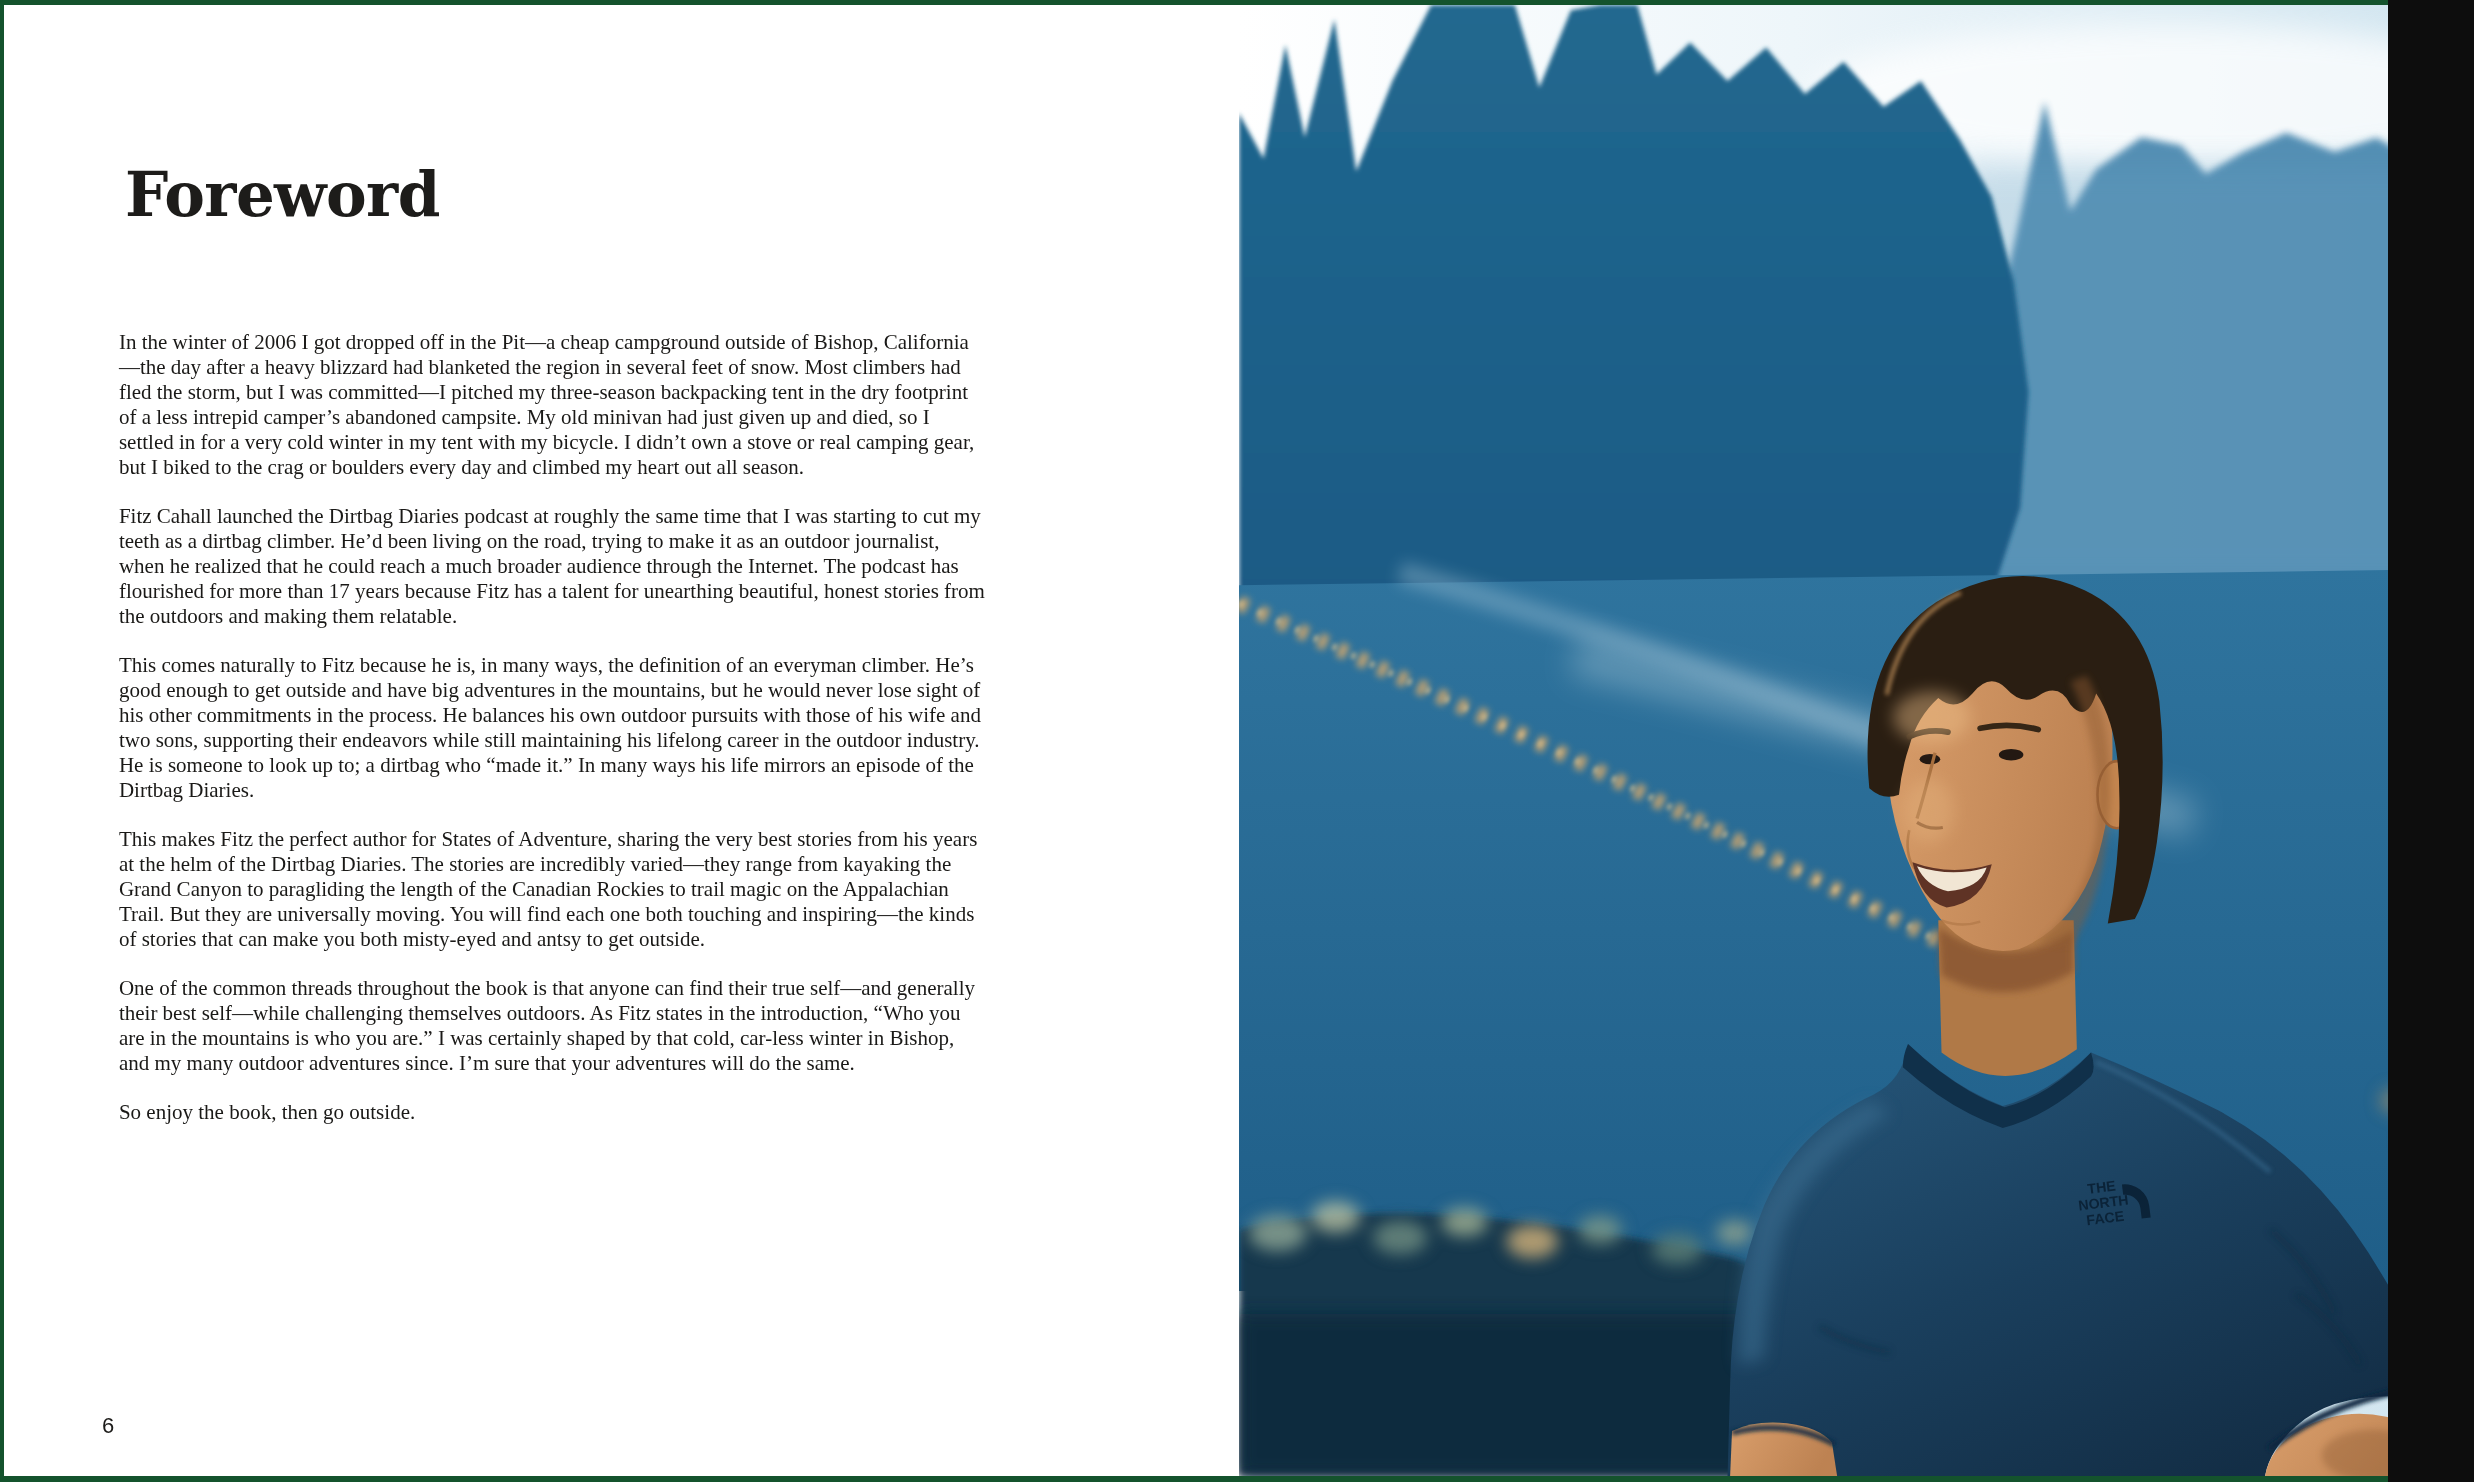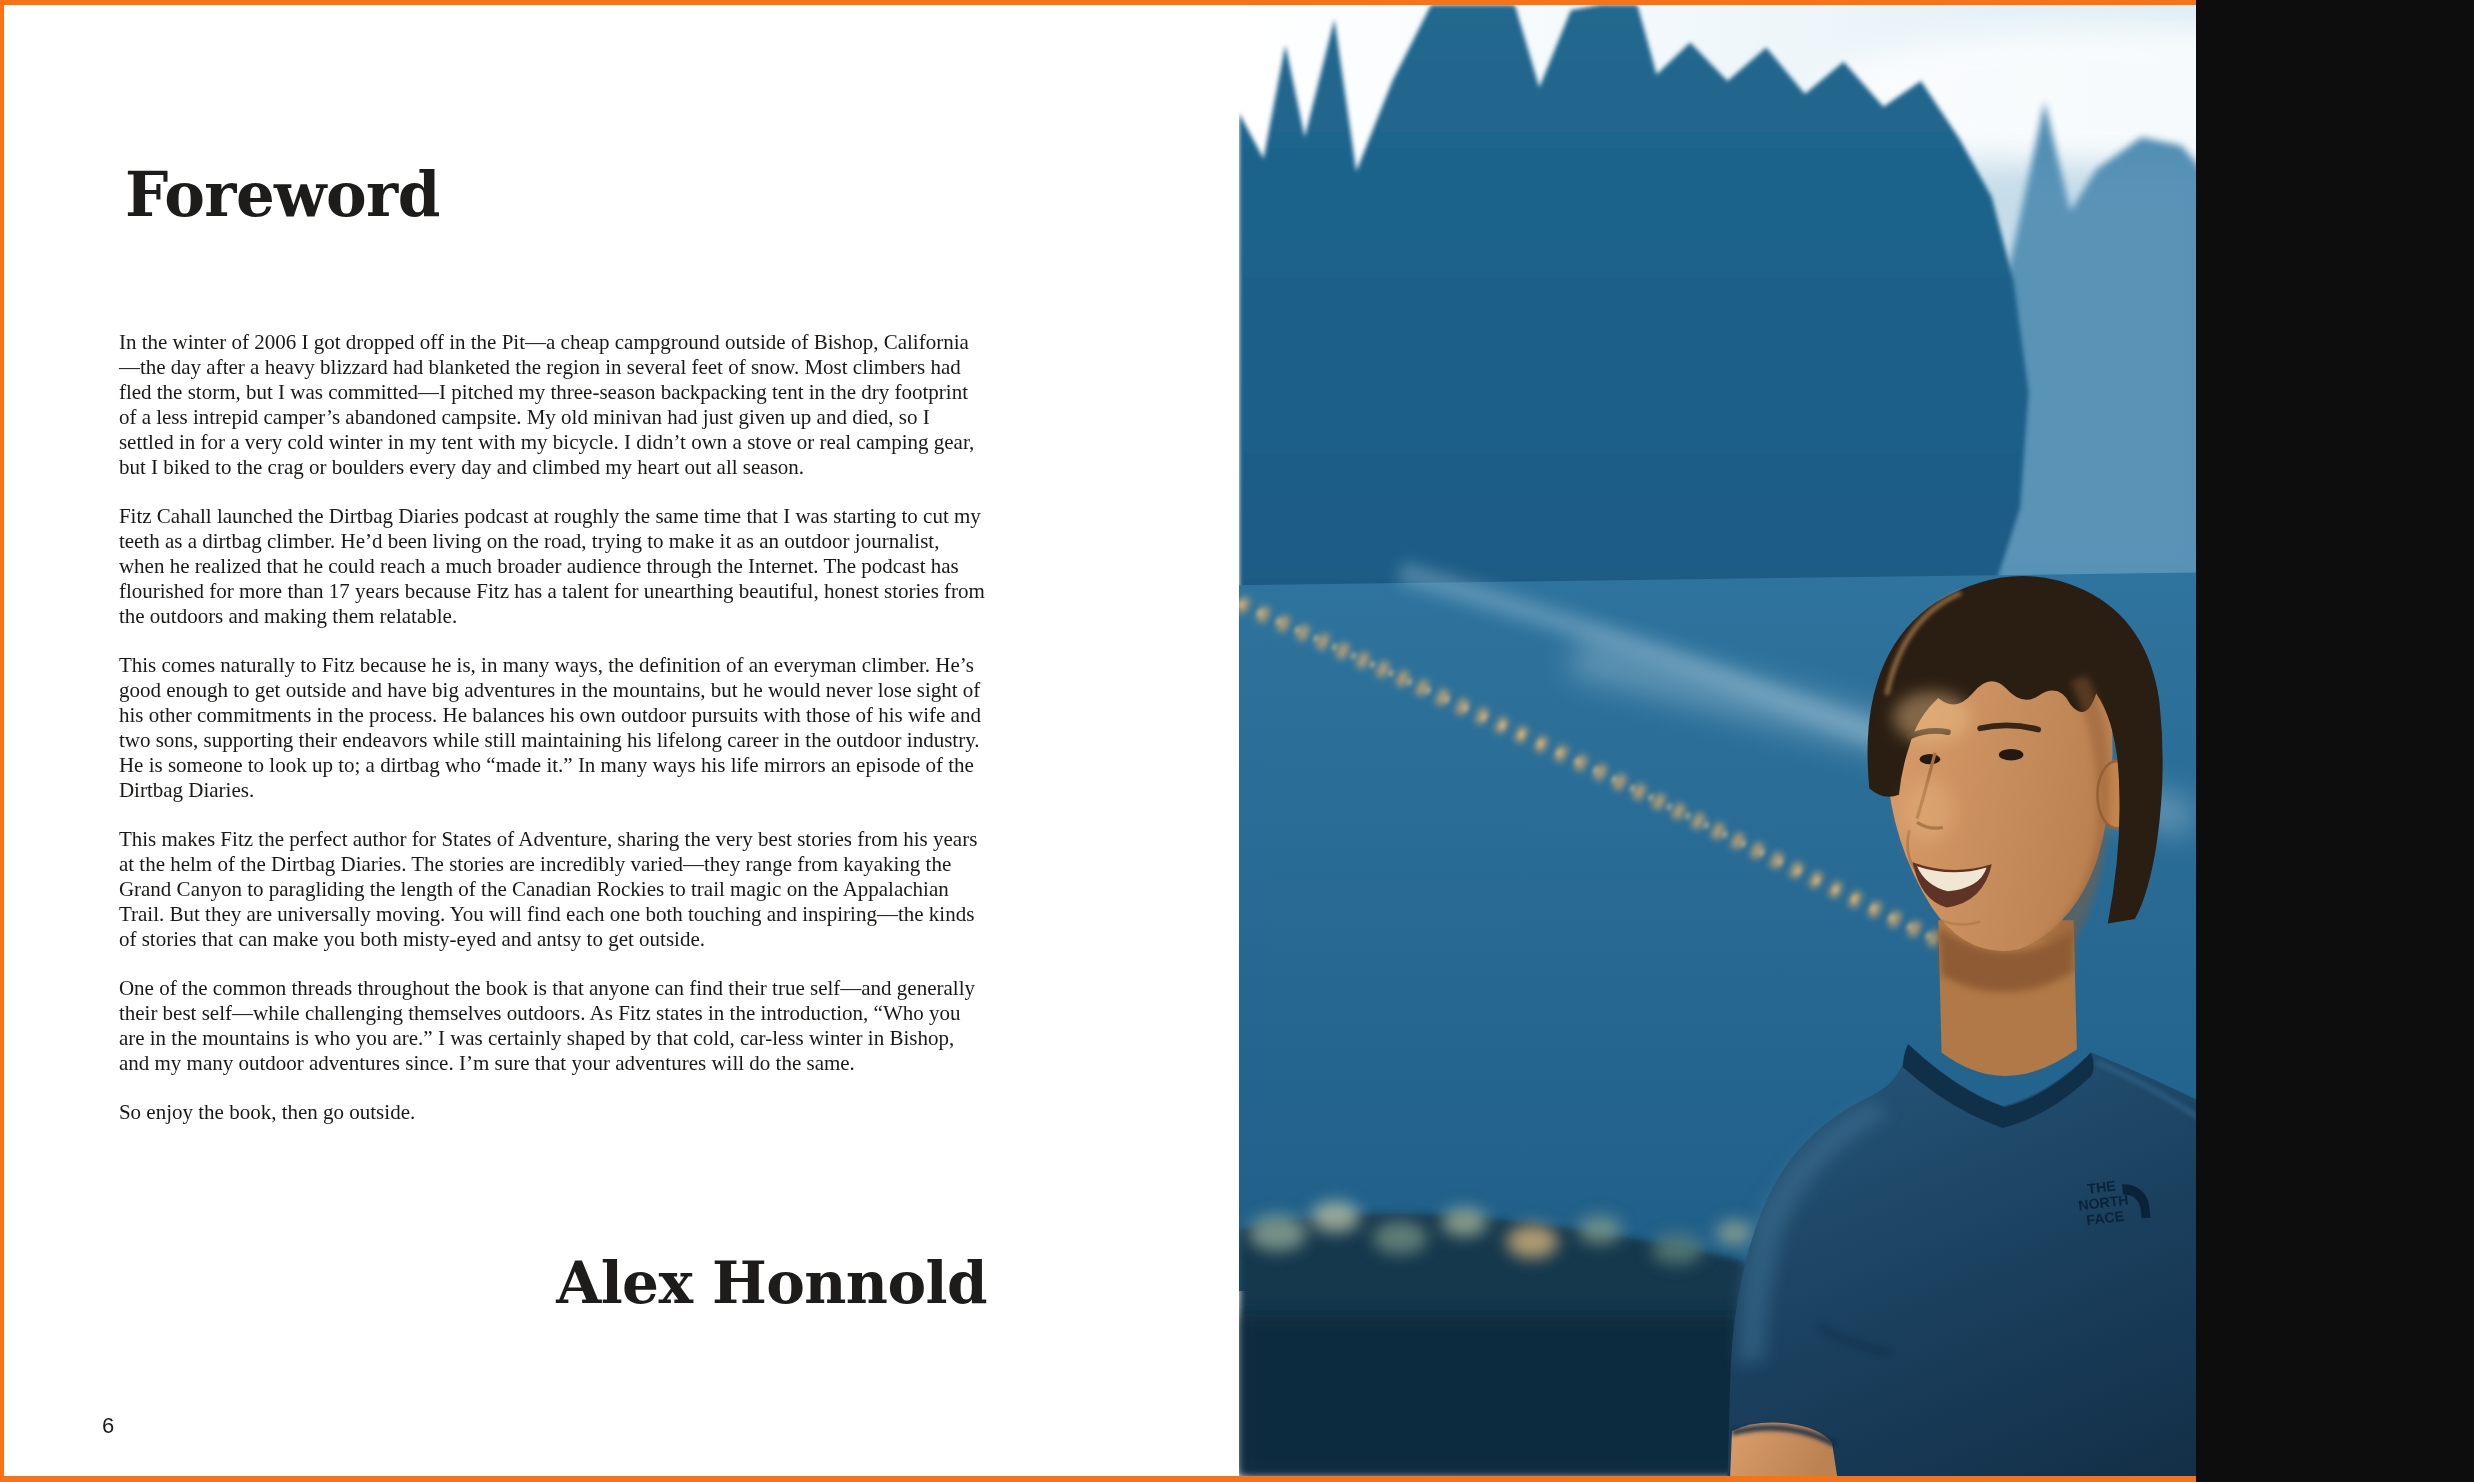--- a/index.html
+++ b/index.html
@@ -1,16 +1,16 @@
 <!DOCTYPE html>
 <html style="font-size:10.3px"><head>
 <meta charset="utf-8">
 <style>
   html,body{margin:0;padding:0;background:#0d0d0d;}
-  #spread{position:relative;width:2196px;height:1483px;background:#f97316;overflow:hidden;
+  #spread{position:relative;width:2388px;height:1483px;background:#14532d;overflow:hidden;
           font-family:"Liberation Serif",serif;color:#1c1b19;}
   .page-left{position:absolute;left:3.9px;top:5.2px;width:1235px;height:1471px;background:#ffffff;}
   .photo-page{position:absolute;left:1239px;top:5.2px;width:1231px;height:1471px;overflow:hidden;background:#2f749e;}
   .photo-page svg{display:block;}
   .title{position:absolute;left:121px;top:113px;font-family:"DejaVu Serif",serif;font-weight:700;
          font-size:61px;letter-spacing:-0.6px;color:#1d1c1a;white-space:nowrap;}
   .textcol{position:absolute;left:99px;top:325px;width:884px;font-size:21px;line-height:25px;
            text-align:left;color:#1a1917;}
   .para{margin:0 0 24px 16px;}
   .it{}
@@ -33,21 +33,20 @@
       <div>
           <p class="para"><span>In the winter of 2006 I got dropped off in the Pit—a cheap campground outside of Bishop, California—the day after a heavy blizzard had blanketed the region in several feet of snow. Most climbers had fled the storm, but I was committed—I pitched my three-season backpacking tent in the dry footprint of a less intrepid camper’s abandoned campsite. My old minivan had just given up and died, so I settled in for a very cold winter in my tent with my bicycle. I didn’t own a stove or real camping gear, but I biked to the crag or boulders every day and climbed my heart out all season.</span></p>
           <p class="para"><span>Fitz Cahall launched the </span><span class="it">Dirtbag Diaries</span><span> podcast at roughly the same time that I was starting to cut my teeth as a dirtbag climber. He’d been living on the road, trying to make it as an outdoor journalist, when he realized that he could reach a much broader audience through the Internet. The podcast has flourished for more than 17 years because Fitz has a talent for unearthing beautiful, honest stories from the outdoors and making them relatable.</span></p>
           <p class="para"><span>This comes naturally to Fitz because he is, in many ways, the definition of an everyman climber. He’s good enough to get outside and have big adventures in the mountains, but he would never lose sight of his other commitments in the process. He balances his own outdoor pursuits with those of his wife and two sons, supporting their endeavors while still maintaining his lifelong career in the outdoor industry. He is someone to look up to; a dirtbag who “made it.” In many ways his life mirrors an episode of the </span><span class="it">Dirtbag Diaries</span><span>.</span></p>
           <p class="para"><span>This makes Fitz the perfect author for </span><span class="it">States of Adventure</span><span>, sharing the very best stories from his years at the helm of the </span><span class="it">Dirtbag Diaries</span><span>. The stories are incredibly varied—they range from kayaking the Grand Canyon to paragliding the length of the Canadian Rockies to trail magic on the Appalachian Trail. But they are universally moving. You will find each one both touching and inspiring—the kinds of stories that can make you both misty-eyed and antsy to get outside.</span></p>
           <p class="para"><span>One of the common threads throughout the book is that anyone can find their true self—and generally their best self—while challenging themselves outdoors. As Fitz states in the introduction, “Who you are in the mountains is who you are.” I was certainly shaped by that cold, car-less winter in Bishop, and my many outdoor adventures since. I’m sure that your adventures will do the same.</span></p>
         </div>
       <p class="para closing">So enjoy the book, then go outside.</p>
     </div>
 
-    <div class="signature">Alex Honnold</div>
     <div class="pagenum">6</div>
   </div>
 
   <div class="photo-page">
     <svg viewBox="0 0 1910 2282" width="1231" height="1471" preserveAspectRatio="none" xmlns="http://www.w3.org/2000/svg">
       <defs>
         <linearGradient id="sky" x1="0" y1="0" x2="1" y2="0">
           <stop offset="0" stop-color="#ffffff"></stop>
             <stop offset="0.45" stop-color="#eef6fa"></stop>
             <stop offset="1" stop-color="#cfe4ef"></stop>

